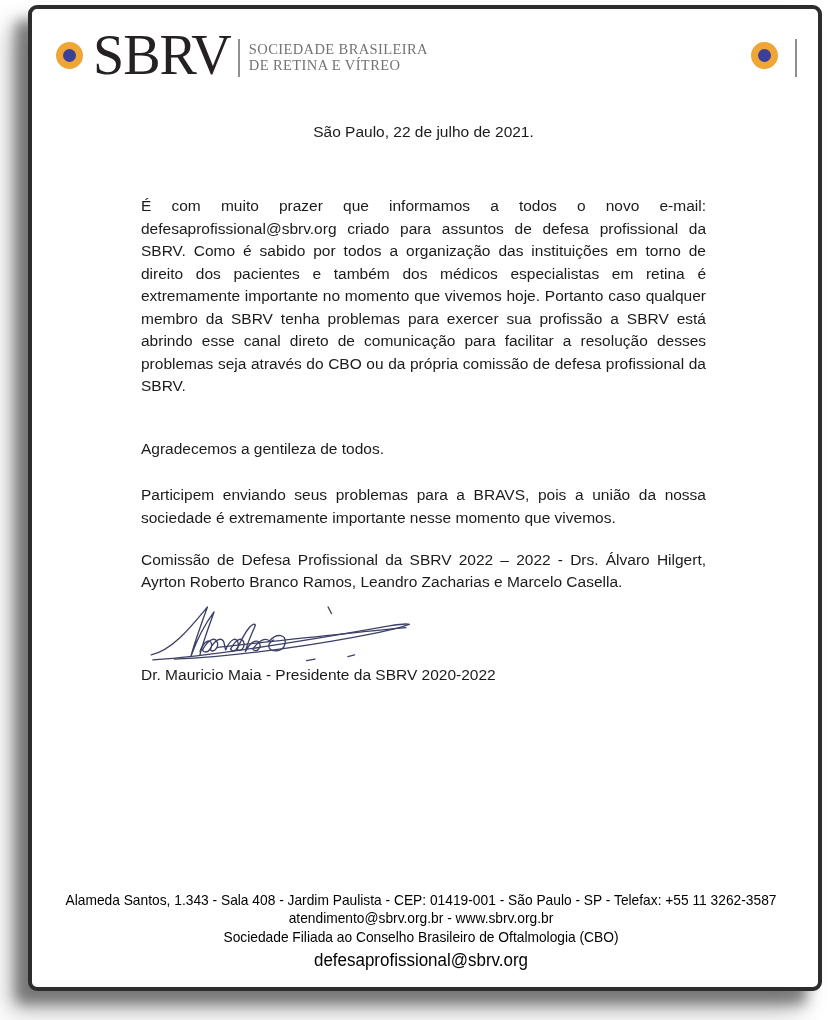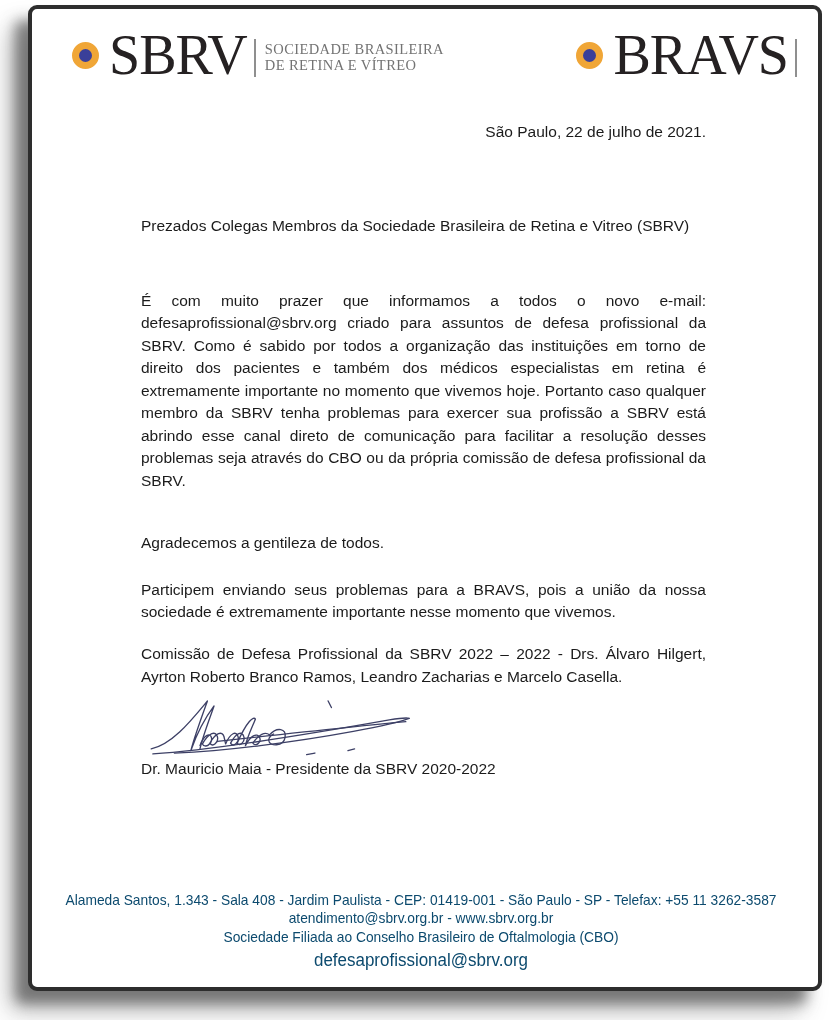--- a/index.html
+++ b/index.html
@@ -24,21 +24,21 @@
                 -20px 22px 26px rgba(60,60,60,0.28);
     box-sizing: content-box;
   }
   .content { position: relative; width: 100%; height: 100%; }
 
   
   .letterhead {
     display: flex;
     justify-content: space-between;
     align-items: center;
-    padding: 24px 12px 0 40px;
+    padding: 24px 12px 0 24px;
   }
   .logo { display: flex; align-items: center; }
   .logo-mark {
     width: 13px; height: 13px;
     border-radius: 50%;
     background: #3A3F99;
     border: 7px solid #F0A637;
     margin-right: 10px;
     flex: 0 0 auto;
   }
@@ -67,21 +67,21 @@
   }
 
   
   .main-column {
     width: 565px;
     margin-left: 109px;
     font-size: 15.5px;
     line-height: 1.45;
     color: #1b1b1b;
   }
-  .date-line   { text-align: right; margin-top: 42px; }
+  .date-line   { text-align: center; margin-top: 42px; }
   .salutation  { margin-top: 72px; }
   .para-main   { margin-top: 52px; text-align: justify; }
   .thanks      { margin-top: 40px; }
   .participate { margin-top: 24px; text-align: justify; }
   .closing     { margin-top: 20px; }
   .board       { margin-top: 32px; }
   .commission  { margin-top: 20px; text-align: justify; }
 
   .signature-wrap {
     margin: 8px 0 0 -20px;
@@ -90,21 +90,21 @@
   }
   .signature-wrap svg { display: block; width: 100%; height: 100%; }
   .signer { margin-top: 0; }
 
   
   .footer {
     position: absolute;
     left: 0; right: 8px;
     bottom: 16px;
     text-align: center;
-    color: #0c4a6e;
+    color: #000000;
   }
   .f-line {
     font-size: 14.5px;
     line-height: 18.5px;
     transform: scaleX(0.95);
     transform-origin: center;
   }
   .f-email {
     font-size: 17.5px;
     line-height: 22px;
@@ -124,28 +124,26 @@
         <div class="logo-mark"></div>
         <div class="wordmark">SBRV</div>
         <div class="logo-divider"></div>
         <div class="logo-name">
           <div>SOCIEDADE BRASILEIRA</div>
           <div>DE RETINA E VÍTREO</div>
         </div>
       </div>
       <div class="logo">
         <div class="logo-mark"></div>
-        <div class="wordmark">BRAVS</div>
         <div class="logo-divider"></div>
       </div>
     </div>
 
     <div class="main-column">
       <div class="date-line">São Paulo, 22 de julho de 2021.</div>
-      <div class="salutation">Prezados Colegas Membros da Sociedade Brasileira de Retina e Vitreo (SBRV)</div>
       <div class="para-main">É com muito prazer que informamos a todos o novo e-mail: defesaprofissional@sbrv.org criado para assuntos de defesa profissional da SBRV. Como é sabido por todos a organização das instituições em torno de direito dos pacientes e também dos médicos especialistas em retina é extremamente importante no momento que vivemos hoje. Portanto caso qualquer membro da SBRV tenha problemas para exercer sua profissão a SBRV está abrindo esse canal direto de comunicação para facilitar a resolução desses problemas seja através do CBO ou da própria comissão de defesa profissional da SBRV.</div>
       <div class="thanks">Agradecemos a gentileza de todos.</div>
       <div class="participate">Participem enviando seus problemas para a BRAVS, pois a união da nossa sociedade é extremamente importante nesse momento que vivemos.</div>
       <div class="commission">Comissão de Defesa Profissional da SBRV 2022 – 2022 - Drs. Álvaro Hilgert, Ayrton Roberto Branco Ramos, Leandro Zacharias e Marcelo Casella.</div>
 
       <div class="signature-wrap">
         <svg viewBox="0 0 330 75" xmlns="http://www.w3.org/2000/svg" fill="none" stroke="#3D4066" stroke-width="1.6" stroke-linecap="round" stroke-linejoin="round">
           <path d="M8 64 C34 58 56 30 76 6 C68 28 60 50 56 66 C63 46 72 28 84 12 C77 32 70 50 67 64"></path>
           <path d="M67 60 C72 46 80 44 81 51 C82 58 73 64 70 58 C78 44 86 42 88 49 C90 56 82 63 79 57 C86 44 94 42 96 49 L98 58 C104 44 111 42 113 49 C115 56 107 63 104 57 C111 44 118 42 120 49 C122 55 115 62 112 57 C124 30 132 24 134 28 C130 38 124 50 122 60 C128 48 136 44 139 50 C142 56 134 62 131 57 C138 46 146 43 151 47"></path>
           <path d="M151 47 C160 37 172 39 170 50 C168 61 151 62 150 53 C151 49 153 47 156 46"></path>

